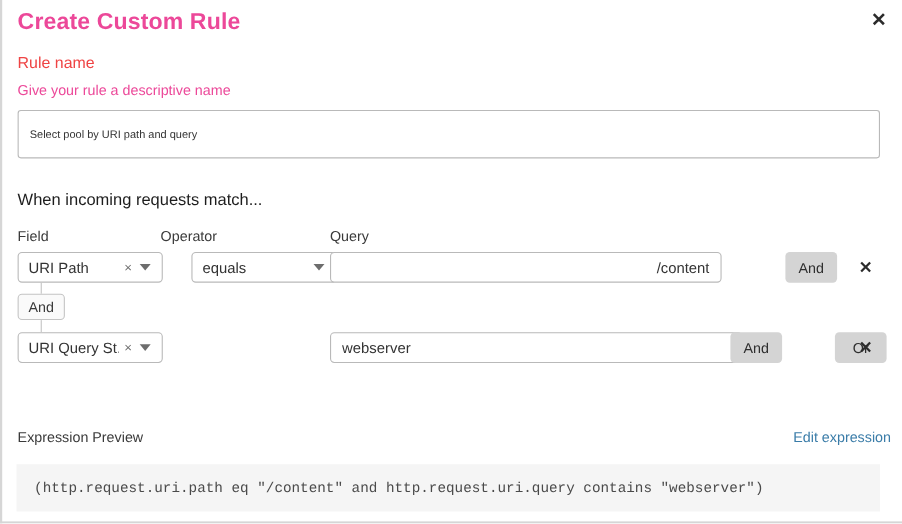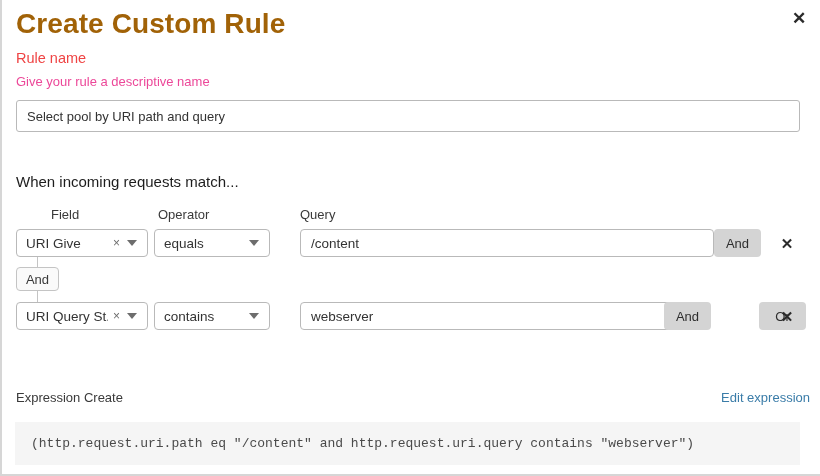--- a/index.html
+++ b/index.html
@@ -20,23 +20,23 @@
     border-left: 2px solid #d6d6d6;
     border-bottom: 2px solid #d6d6d6;
     overflow: hidden;
   }
 
   
   .dlg-title {
     position: absolute;
     left: 14px;
     top: 8px;
-    font-size: 28px;
+    font-size: 21px;
     font-weight: bold;
-    color: #a16207;
+    color: #ec4899;
     letter-spacing: 0.1px;
   }
   .close-btn {
     position: absolute;
     right: 8px;
     top: 5px;
     width: 26px;
     height: 26px;
     display: flex;
     align-items: center;
@@ -65,27 +65,27 @@
     left: 14px;
     top: 74px;
     font-size: 13px;
     color: #ec4899;
   }
   .rule-name-input {
     position: absolute;
     left: 14px;
     top: 100px;
     width: 784px;
-    height: 32px;
+    height: 44px;
     box-sizing: border-box;
     border: 1px solid #b9b9b9;
     border-radius: 3px;
     background: #fff;
     padding: 0 10px;
-    font-size: 13px;
+    font-size: 10px;
     color: #333;
     font-family: "Liberation Sans", sans-serif;
     outline: none;
   }
 
   
   .section-heading {
     position: absolute;
     left: 14px;
     top: 173px;
@@ -94,22 +94,22 @@
     color: #1d1d1d;
   }
 
   
   .col-head {
     position: absolute;
     top: 207px;
     font-size: 13px;
     color: #3a3a3a;
   }
-  .col-field { left: 14px; margin-left: 35px; }
-  .col-operator { left: 156px; }
+  .col-field { left: 14px; }
+  .col-operator { left: 144px; }
   .col-value { left: 298px; }
 
   
   .cond-row {
     position: absolute;
     left: 0;
     width: 820px;
     height: 28px;
   }
   .row1 { top: 229px; }
@@ -120,21 +120,21 @@
     height: 28px;
     box-sizing: border-box;
     border: 1px solid #b9b9b9;
     border-radius: 4px;
     background: #fff;
     display: flex;
     align-items: center;
     cursor: pointer;
   }
   .sel-field  { left: 14px;  width: 132px; }
-  .sel-oper   { left: 152px; width: 116px; }
+  .sel-oper   { left: 172px; width: 132px; }
 
   .sel-text {
     flex: 1 1 auto;
     padding-left: 9px;
     font-size: 13.5px;
     color: #333;
     white-space: nowrap;
     overflow: hidden;
   }
   .sel-clear {
@@ -162,21 +162,21 @@
     box-sizing: border-box;
     border: 1px solid #b9b9b9;
     border-radius: 4px;
     background: #fff;
     padding: 0 10px;
     font-size: 13.5px;
     color: #333;
     font-family: "Liberation Sans", sans-serif;
     outline: none;
   }
-  .val-w1 { width: 414px; }
+  .val-w1 { width: 356px; text-align: right; }
   .val-w2 { width: 375px; }
 
   .logic-btn {
     position: absolute;
     height: 28px;
     box-sizing: border-box;
     background: #d4d4d4;
     border: none;
     border-radius: 4px;
     font-size: 13px;
@@ -284,21 +284,21 @@
   <input class="rule-name-input" type="text" value="Select pool by URI path and query" style="">
 
   <div class="section-heading">When incoming requests match...</div>
 
   <div class="col-head col-field">Field</div>
   <div class="col-head col-operator">Operator</div>
   <div class="col-head col-value">Query</div>
 
   <div class="cond-row row1">
     <div class="sel sel-field">
-      <span class="sel-text">URI Give</span>
+      <span class="sel-text">URI Path</span>
       <span class="sel-clear">×</span>
       <span class="caret"></span>
     </div>
 
     <div class="sel sel-oper">
       <span class="sel-text">equals</span>
       <span class="caret"></span>
     </div>
 
     <input class="val-input val-w1" type="text" value="/content" style="">
@@ -311,29 +311,25 @@
   <button class="conn-chip">And</button>
   <div class="connector-line conn-bot"></div>
 
   <div class="cond-row row2">
     <div class="sel sel-field">
       <span class="sel-text">URI Query St...</span>
       <span class="sel-clear">×</span>
       <span class="caret"></span>
     </div>
 
-    <div class="sel sel-oper">
-      <span class="sel-text">contains</span>
-      <span class="caret"></span>
-    </div>
 
     <input class="val-input val-w2" type="text" value="webserver" style="">
 
     <button class="logic-btn btn-and2">And</button>
     <button class="logic-btn btn-or2">Or</button>
     <button class="del-btn del2">✕</button>
   </div>
 
-  <div class="expr-label">Expression Create</div>
+  <div class="expr-label">Expression Preview</div>
   <a class="expr-edit-link">Edit expression</a>
   <div class="expr-code">(http.request.uri.path eq "/content" and http.request.uri.query contains "webserver")</div>
 
 </div>
 
 </body></html>

